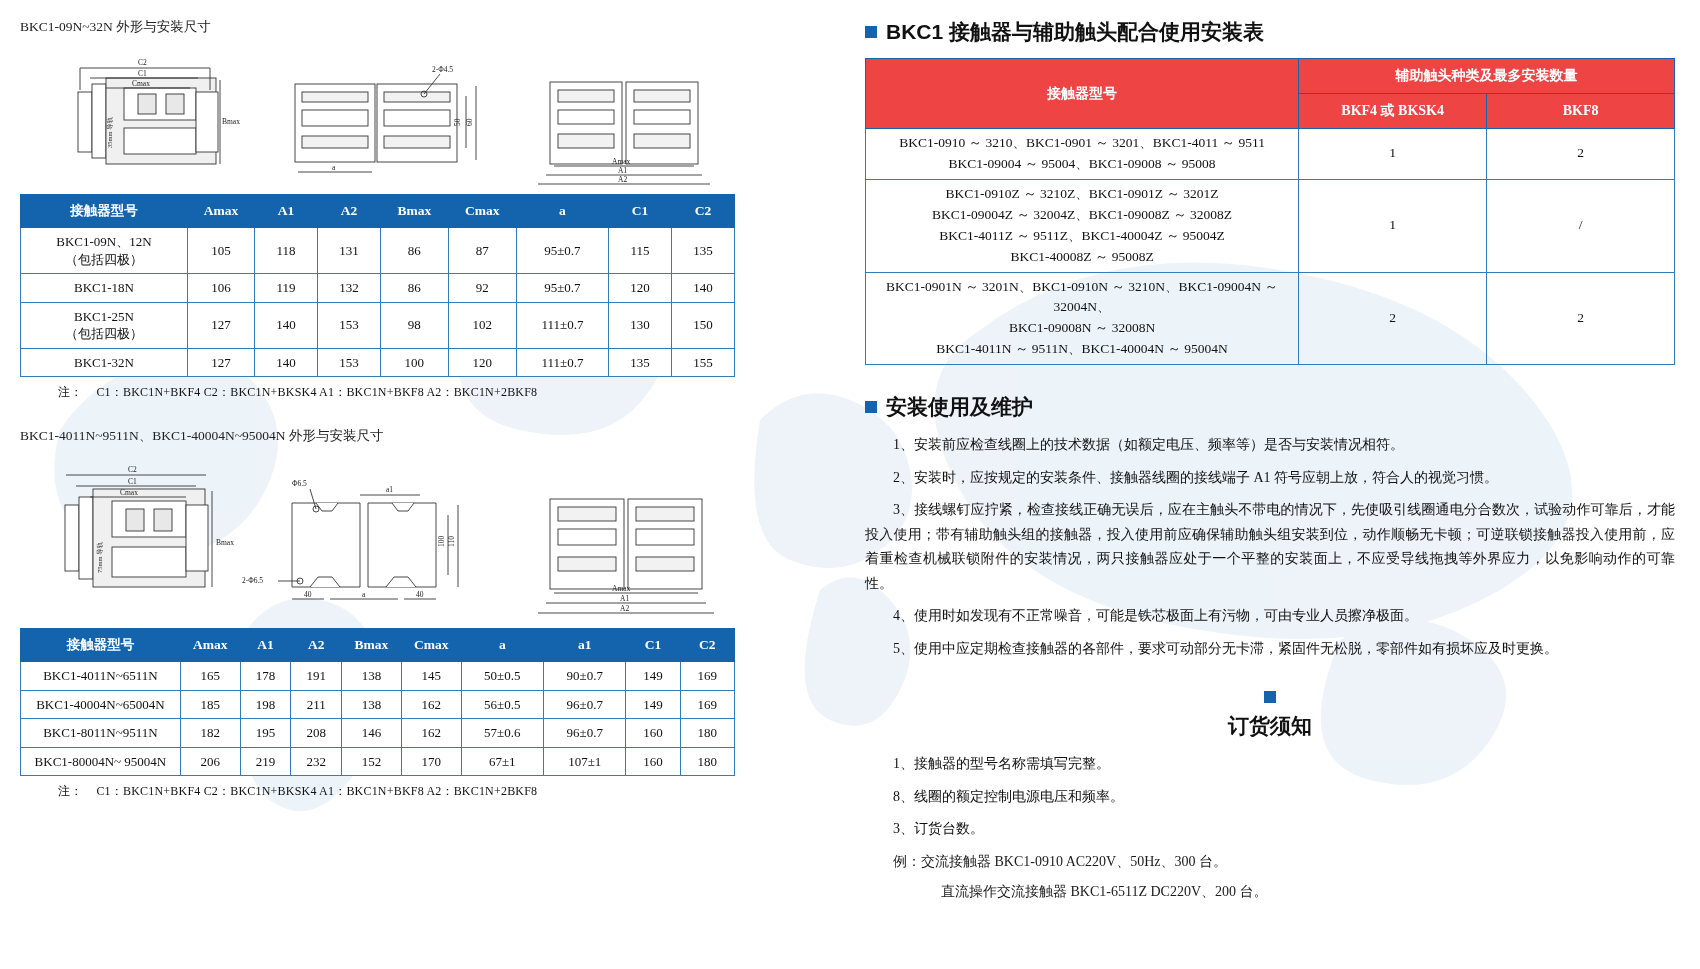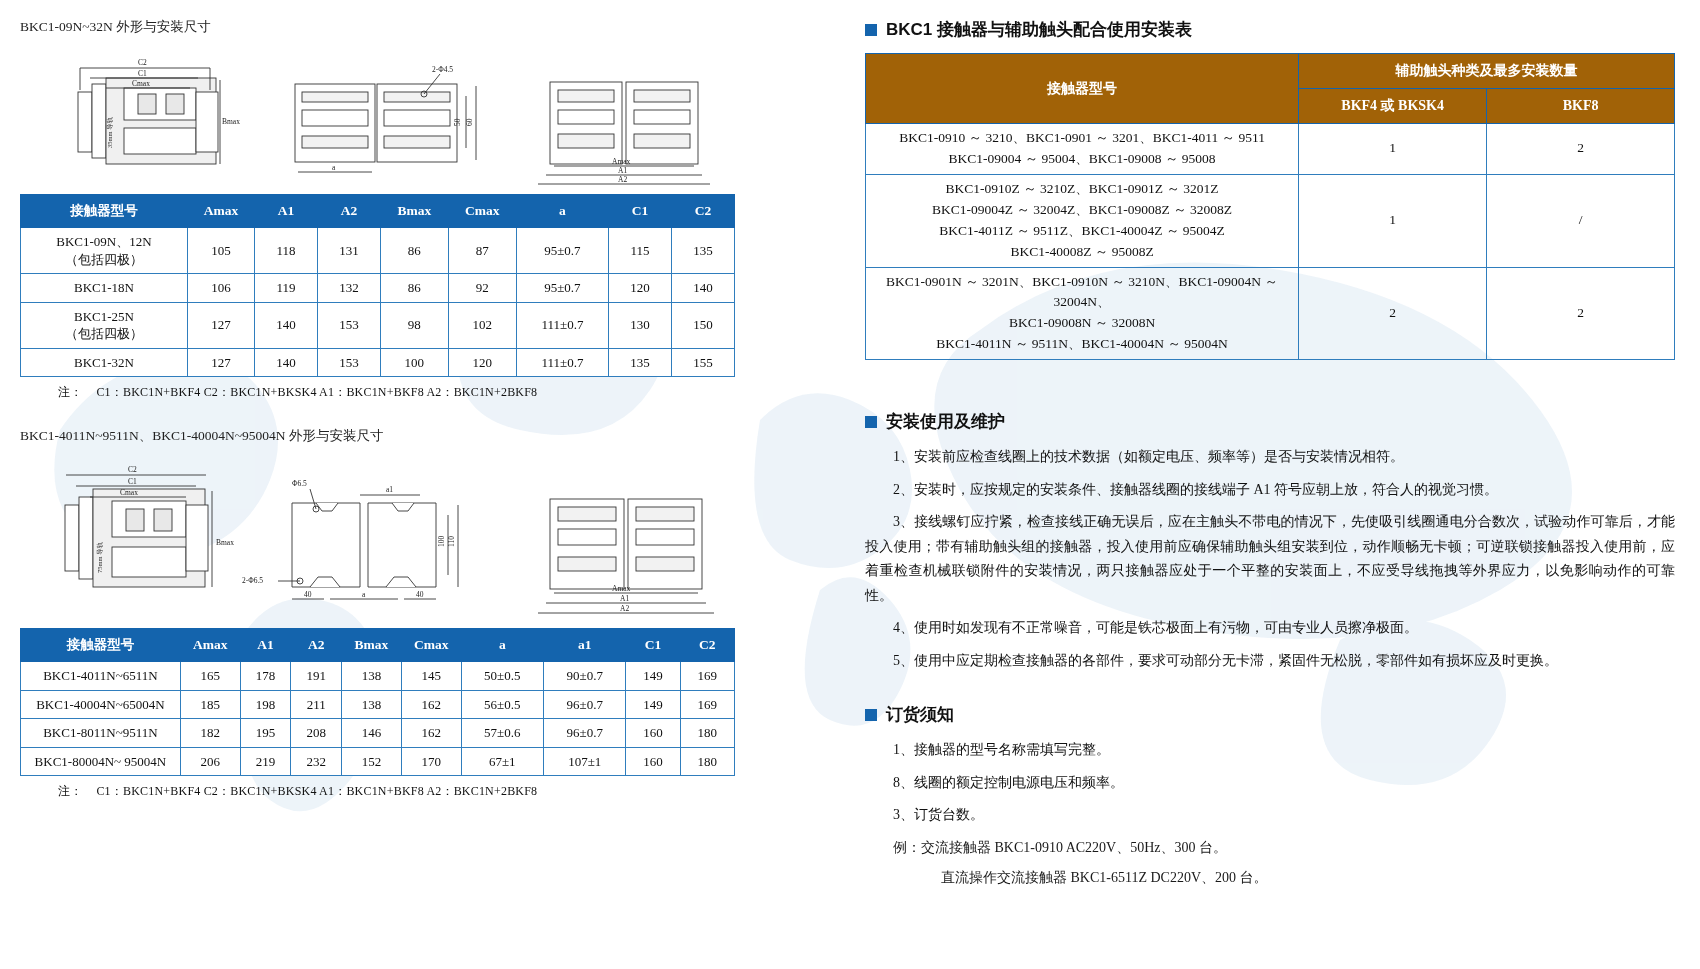--- a/index.html
+++ b/index.html
@@ -94,33 +94,33 @@
     align-items: center;
     gap: 9px;
     margin: 0 0 12px 0;
   }
   .sect-head .sq {
     width: 12px; height: 12px;
     background: #1464ad;
     display: inline-block;
   }
   .sect-head .txt {
-    font-size: 17px;
+    font-size: 21px;
     font-weight: bold;
     color: #111;
     font-family: "Liberation Sans", sans-serif;
   }
   table.match {
     border-collapse: collapse;
     width: 810px;
     font-size: 13px;
     font-family: "Liberation Serif", serif;
   }
   table.match th {
-    background: #a16207;
+    background: #ef4444;
     color: #fff;
     border: 1px solid #1464ad;
     padding: 8px 4px;
     text-align: center;
     font-weight: bold;
     font-size: 14px;
   }
   table.match td {
     border: 1px solid #2f7dbd;
     padding: 4px 6px;
@@ -484,34 +484,34 @@
         <tr>
           <td class="models">BKC1-0901N ～ 3201N、BKC1-0910N ～ 3210N、BKC1-09004N ～ 32004N、
 BKC1-09008N ～ 32008N
 BKC1-4011N ～ 9511N、BKC1-40004N ～ 95004N</td>
           <td>2</td>
           <td>2</td>
         </tr>
       </tbody>
     </table>
 
-    <div class="sect-head" style="margin-top:50px;">
+    <div class="sect-head" style="margin-top:28px;">
       <span class="sq"></span>
       <span class="txt">安装使用及维护</span>
     </div>
 
     <div class="body-list">
       <p class="indent">1、安装前应检查线圈上的技术数据（如额定电压、频率等）是否与安装情况相符。</p>
       <p class="indent">2、安装时，应按规定的安装条件、接触器线圈的接线端子 A1 符号应朝上放，符合人的视觉习惯。</p>
       <p class="indent">3、接线螺钉应拧紧，检查接线正确无误后，应在主触头不带电的情况下，先使吸引线圈通电分合数次，试验动作可靠后，才能投入使用；带有辅助触头组的接触器，投入使用前应确保辅助触头组安装到位，动作顺畅无卡顿；可逆联锁接触器投入使用前，应着重检查机械联锁附件的安装情况，两只接触器应处于一个平整的安装面上，不应受导线拖拽等外界应力，以免影响动作的可靠性。</p>
       <p class="indent">4、使用时如发现有不正常噪音，可能是铁芯极面上有污物，可由专业人员擦净极面。</p>
       <p class="indent">5、使用中应定期检查接触器的各部件，要求可动部分无卡滞，紧固件无松脱，零部件如有损坏应及时更换。</p>
     </div>
 
-    <div class="sect-head" style="margin-top:30px;">
+    <div class="sect-head" style="margin-top:30px;flex-direction:column;">
       <span class="sq"></span>
       <span class="txt">订货须知</span>
     </div>
 
     <div class="body-list">
       <p class="indent">1、接触器的型号名称需填写完整。</p>
       <p class="indent">8、线圈的额定控制电源电压和频率。</p>
       <p class="indent">3、订货台数。</p>
     </div>
 

